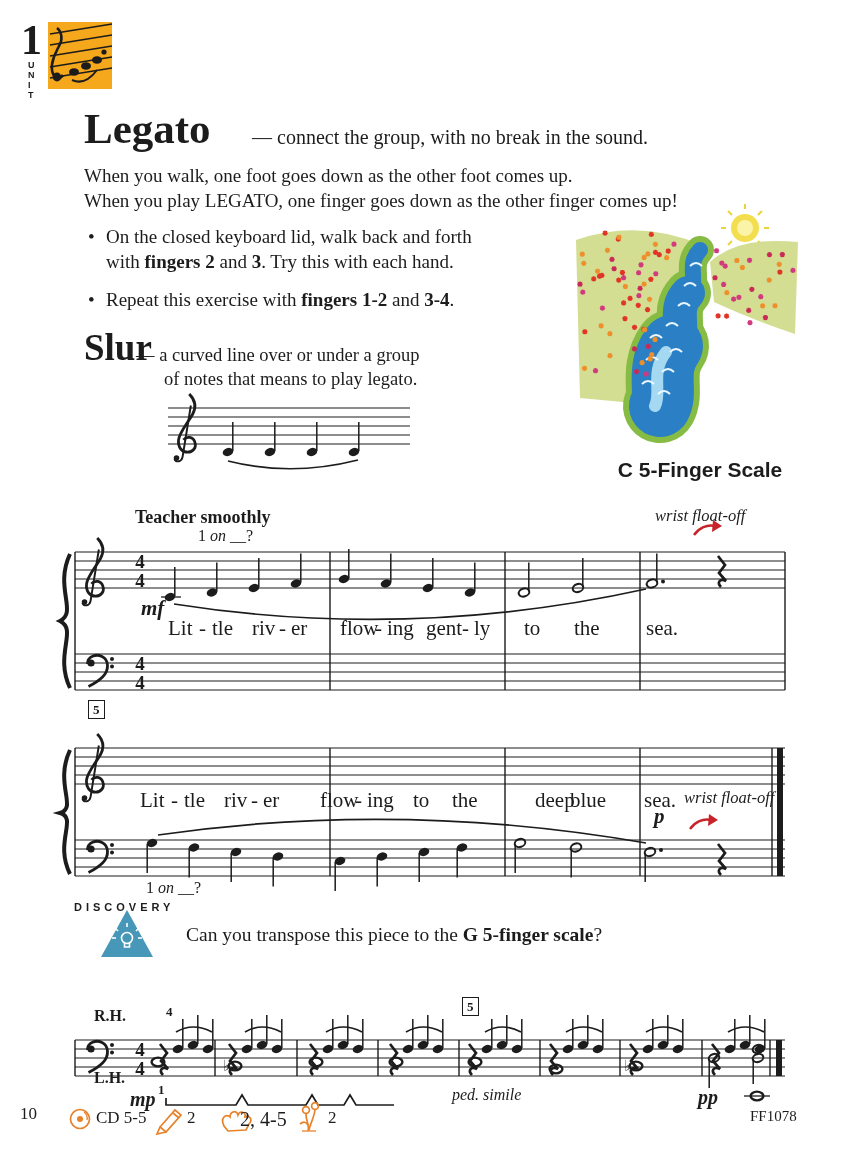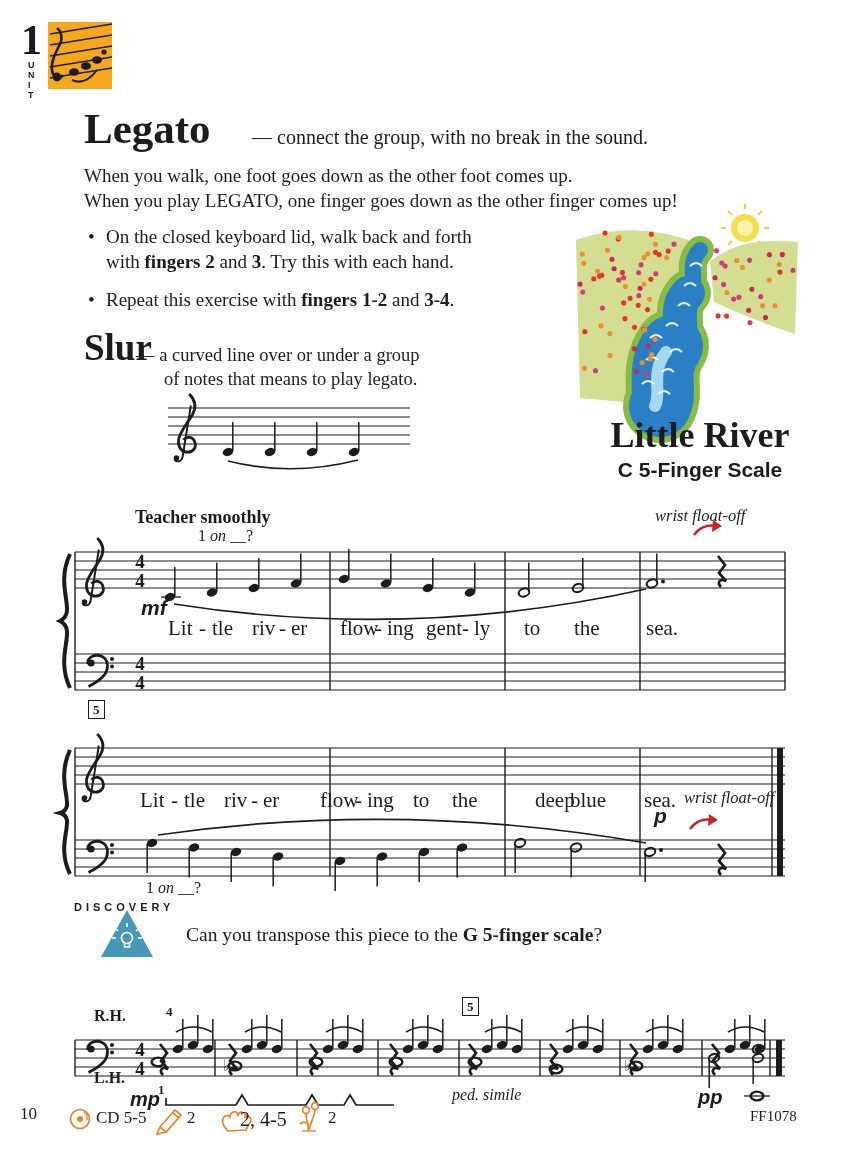--- a/index.html
+++ b/index.html
@@ -8,21 +8,21 @@
   .t{position:absolute;white-space:nowrap}
   .b{font-weight:bold}
   .i{font-style:italic}
   .sans{font-family:"Liberation Sans",sans-serif}
   svg{position:absolute;left:0;top:0}
   .body19{font-size:19px}
   .lyrrow{position:absolute;left:0;top:0;width:864px;height:0}
   .syl{position:absolute;font-size:21px;white-space:nowrap}
   .mbox{position:absolute;border:1.4px solid #1c1c1c;font:bold 13px "Liberation Serif",serif;
         padding:0 4px;line-height:17px;background:#fff}
-  .dyn{font-weight:bold;font-style:italic;font-family:Liberation Sans, sans-serif}
+  .dyn{font-weight:bold;font-style:italic;font-family:Liberation Serif, serif}
   .vert{display:flex;flex-direction:column;line-height:10px;font:bold 9px "Liberation Sans",sans-serif;letter-spacing:0}
 </style>
 </head>
 <body>
 
 <div id="page">
 
   <svg id="notation" width="864" height="1152" viewBox="0 0 864 1152">
     <defs>
       <g id="tclef">
@@ -465,21 +465,20 @@
   <div class="t body19" style="left:88px;top:226px">•</div>
   <div class="t body19" style="left:106px;top:226px">On the closed keyboard lid, walk back and forth</div>
   <div class="t body19" style="left:106px;top:251px"><span>with </span><span class="b">fingers 2</span><span> and </span><span class="b">3</span><span>. Try this with each hand.</span></div>
   <div class="t body19" style="left:88px;top:289px">•</div>
   <div class="t body19" style="left:106px;top:289px"><span>Repeat this exercise with </span><span class="b">fingers 1-2</span><span> and </span><span class="b">3-4</span><span>.</span></div>
 
   <div class="t b" style="left:84px;top:326px;font-size:37px">Slur</div>
   <div class="t" style="left:136px;top:345px;font-size:18.5px">—  a curved line over or under a group</div>
   <div class="t" style="left:164px;top:369px;font-size:18.5px">of notes that means to play legato.</div>
 
-  <div class="t b" style="left:575px;top:414px;width:250px;text-align:center;font-size:36px">Little River</div>
   <div class="t b sans" style="left:575px;top:458px;width:250px;text-align:center;font-size:21px">C 5-Finger Scale</div>
 
   <div class="t b" style="left:135px;top:507px;font-size:18px">Teacher smoothly</div>
   <div class="t" style="left:198px;top:527px;font-size:16px"><span>1 </span><span class="i">on</span><span> __?</span></div>
   <div class="t i" style="left:655px;top:506px;font-size:16.5px">wrist float-off</div>
   <div class="t dyn" style="left:141px;top:596px;font-size:21px">mf</div>
   <div class="lyrrow" style="top:616px">
       <span class="syl" style="left: 168px;">Lit</span>
       <span class="syl" style="left: 199px;">-</span>
       <span class="syl" style="left: 212px;">tle</span>

